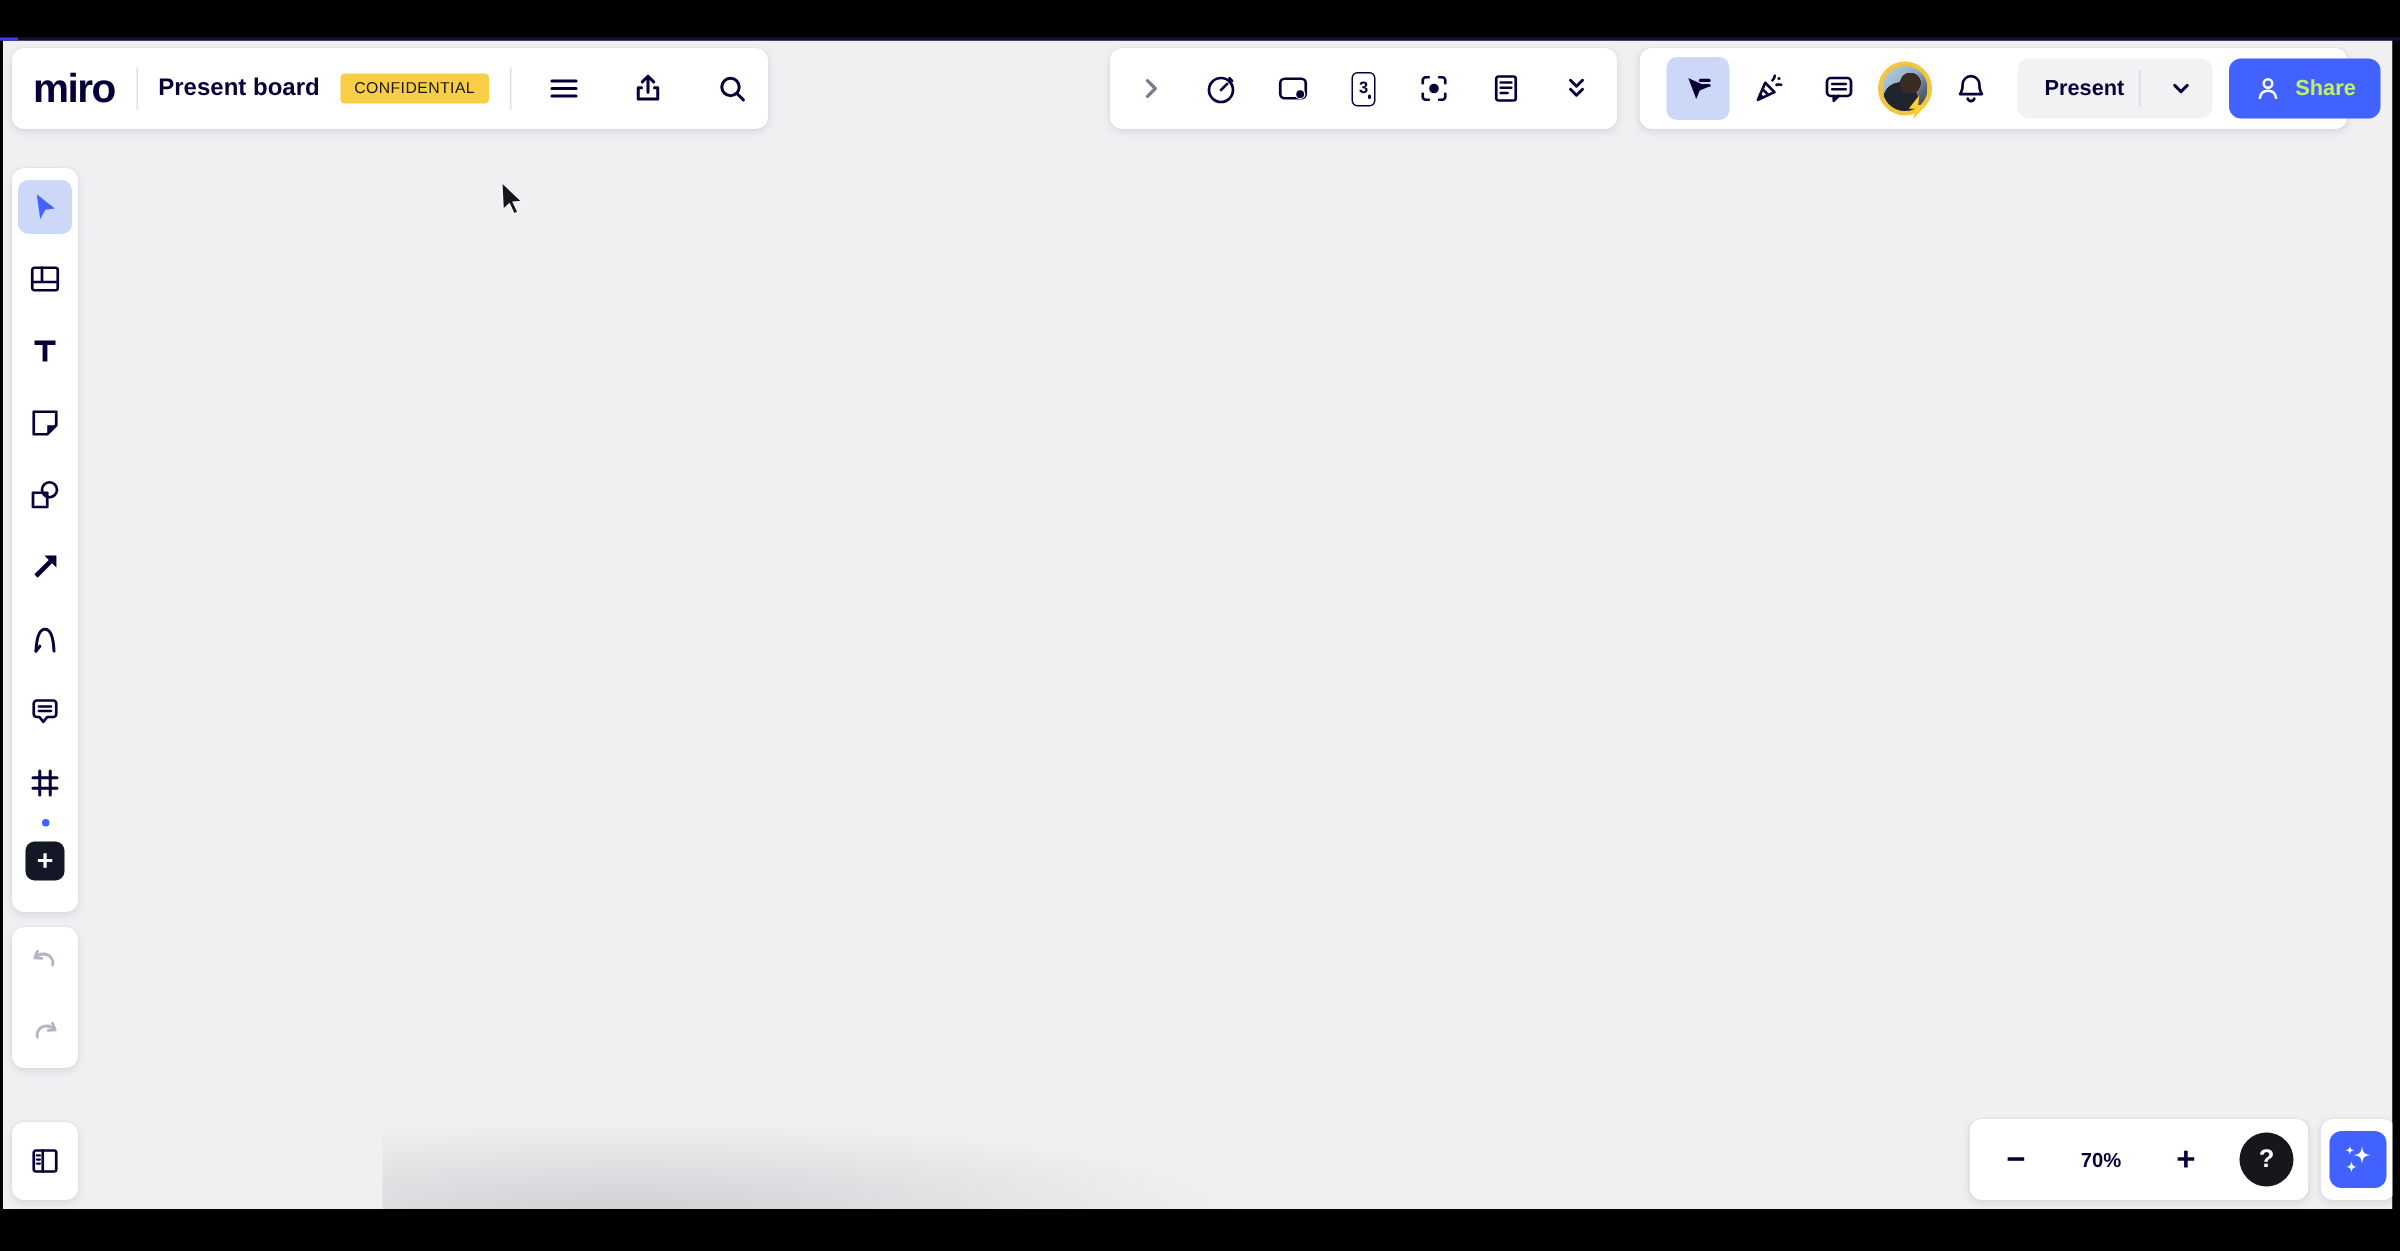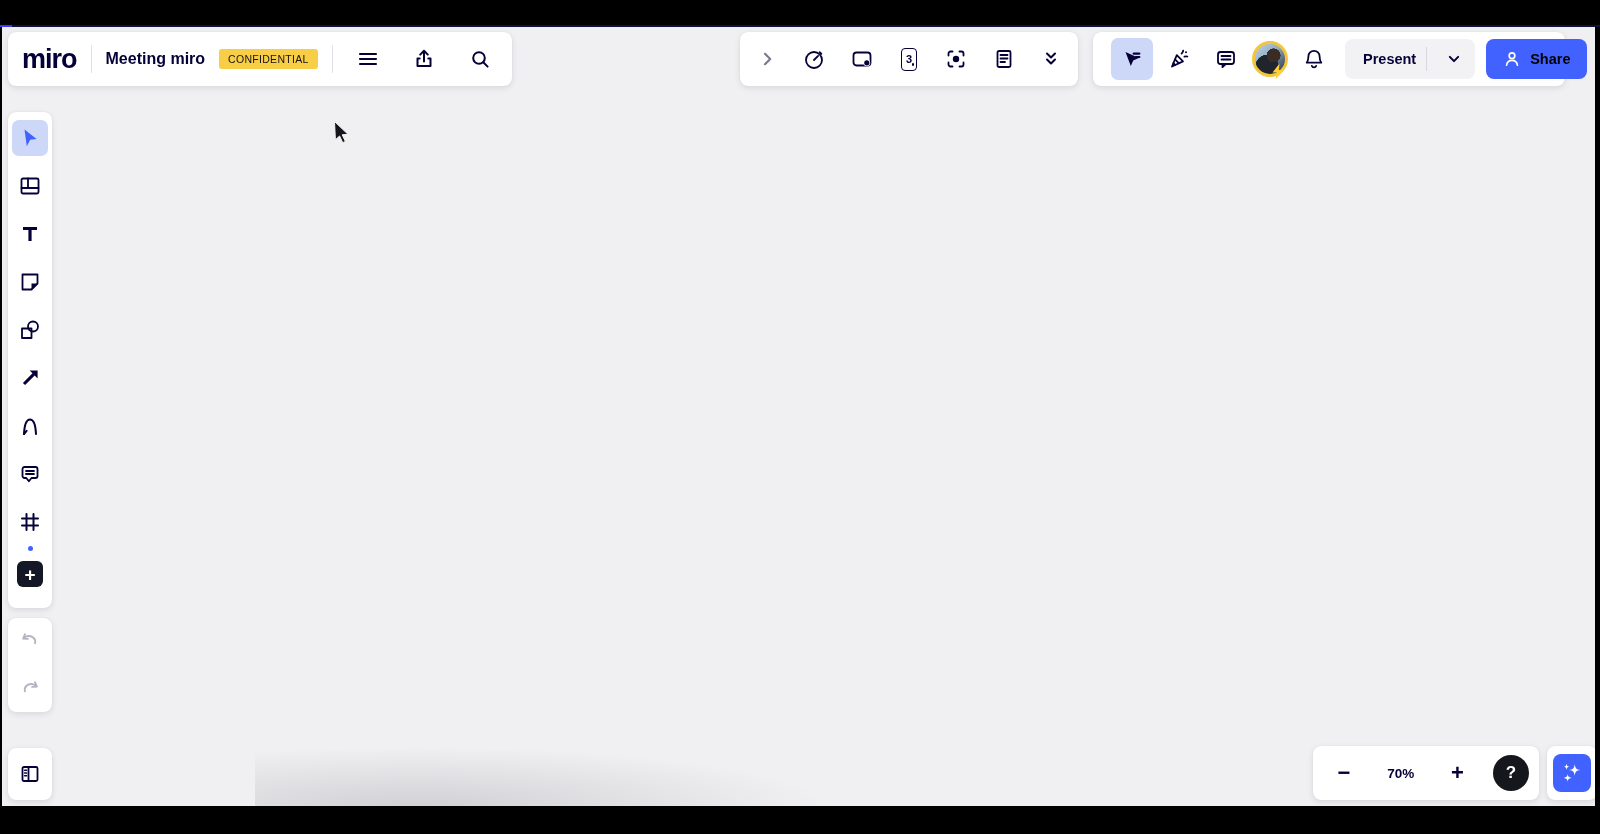--- a/index.html
+++ b/index.html
@@ -42,21 +42,21 @@
       radial-gradient(circle at 62% 38%, #3a2c22 0 26%, transparent 27%),
       radial-gradient(circle at 40% 75%, #20242c 0 40%, transparent 41%),
       linear-gradient(135deg,#bcd2e2 0%,#8fadc4 45%,#5d6f83 70%,#2b2e35 100%);}
   .bolt{position:absolute;right:2px;bottom:0;}
   .present-btn{height:40px;background:#f2f2f5;border-radius:8px;display:flex;
     align-items:center;padding:0 4px 0 18px;gap:10px;cursor:pointer;}
   .present-label{font-size:14.5px;font-weight:700;}
   .present-div{width:1px;height:24px;background:#d8d8de;}
   .share-btn{height:40px;background:var(--accent);border-radius:8px;color:#fff;
     display:flex;align-items:center;gap:8px;padding:0 16px;margin-left:6px;cursor:pointer;}
-  .share-label{font-size:14.5px;font-weight:700;color:#000000;}
+  .share-label{font-size:14.5px;font-weight:700;color:#bef264;}
   
   #toolbar{left:8px;top:112px;width:44px;height:496px;flex-direction:column;
     padding:8px 0;gap:12px;justify-content:flex-start;}
   #toolbar .icbtn{width:36px;height:36px;}
   .dot-blue{width:5px;height:5px;border-radius:50%;background:var(--accent);margin:-6px 0 -7px 0;}
   .plus-tile{width:26px;height:26px;border-radius:6px;background:#131726;color:#fff;
     display:flex;align-items:center;justify-content:center;font-size:19px;font-weight:600;line-height:1;}
   #undoredo{left:8px;top:618px;width:44px;height:94px;flex-direction:column;
     padding:6px 0;gap:6px;justify-content:center;}
   #frames-card{left:8px;top:748px;width:44px;height:52px;justify-content:center;}
@@ -83,21 +83,21 @@
 <body>
 
 <div id="stage">
 
   <div id="canvas"></div>
   <div id="bottom-shadow"></div>
 
   <div class="card" id="hdr-left">
     <div class="logo">miro</div>
     <div class="vdiv"></div>
-    <div class="board-title">Meeting miro</div>
+    <div class="board-title">Present board</div>
     <div class="badge">CONFIDENTIAL</div>
     <div class="vdiv"></div>
     <div class="icbtn">
       <svg width="24" height="24" viewBox="0 0 24 24">
         <path class="st" style="stroke-width:2.1" d="M4 7 H20 M4 12 H20 M4 17 H20"></path>
       </svg>
     </div>
     <div class="icbtn">
       <svg width="24" height="24" viewBox="0 0 24 24">
         <path class="st" style="stroke-width:2" d="M7.7 11.5 H5.5 V19 H18.5 V11.5 H16.3"></path>

